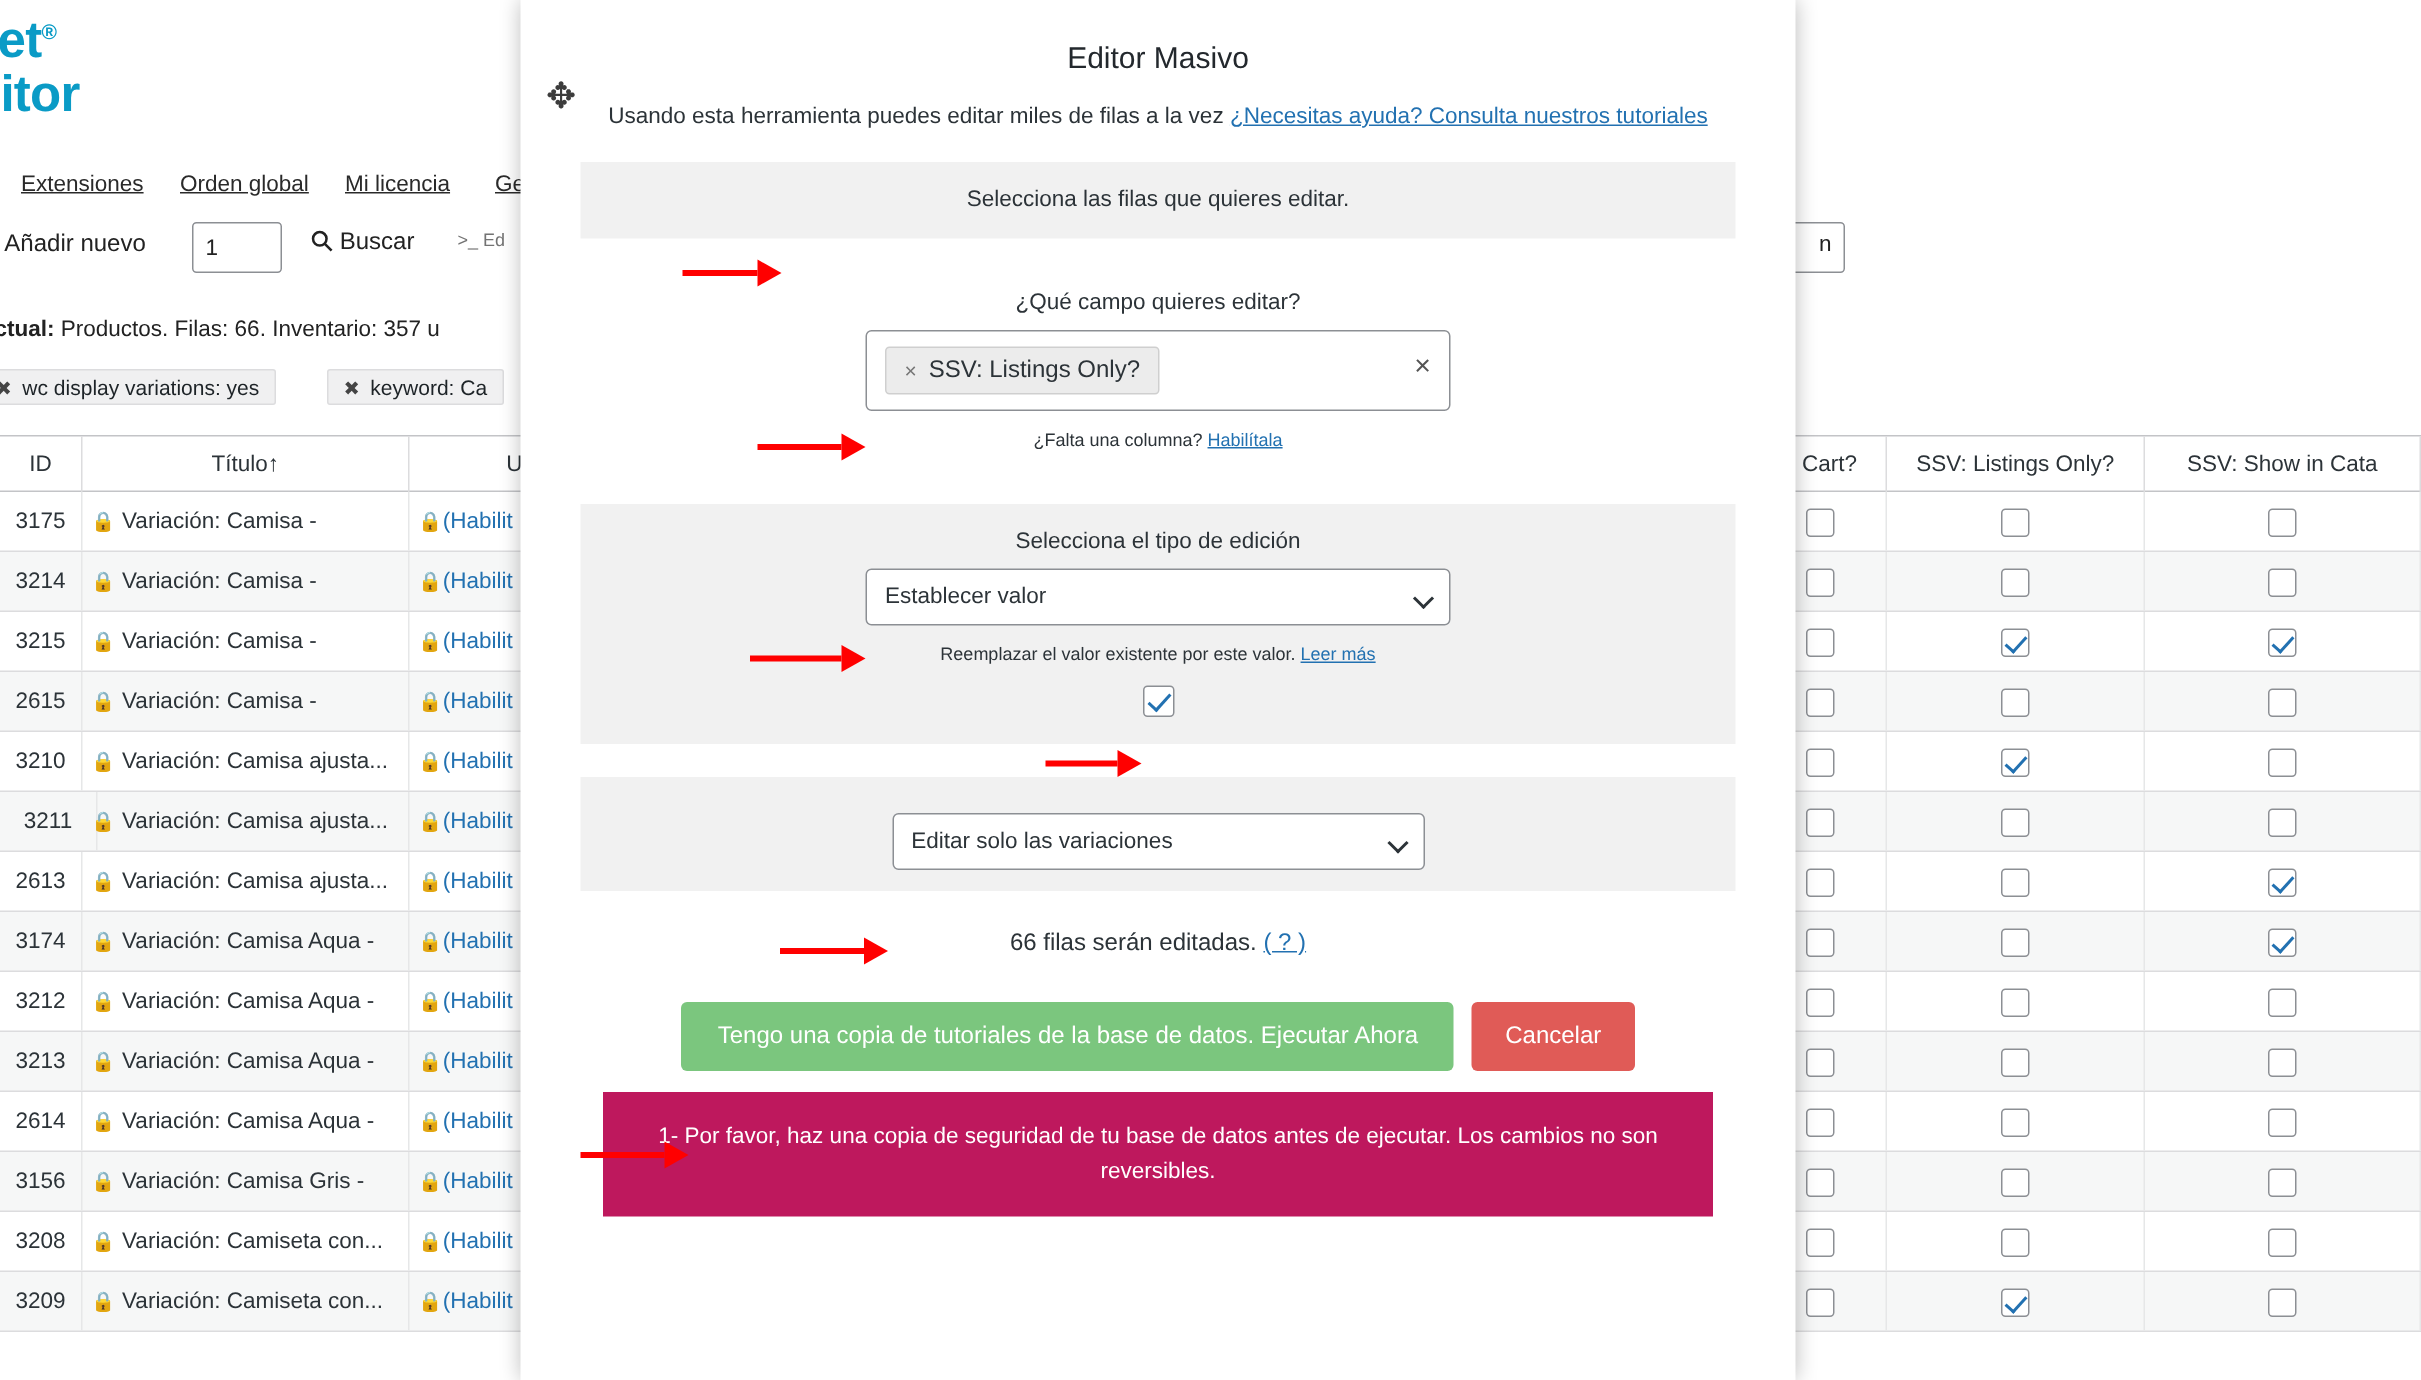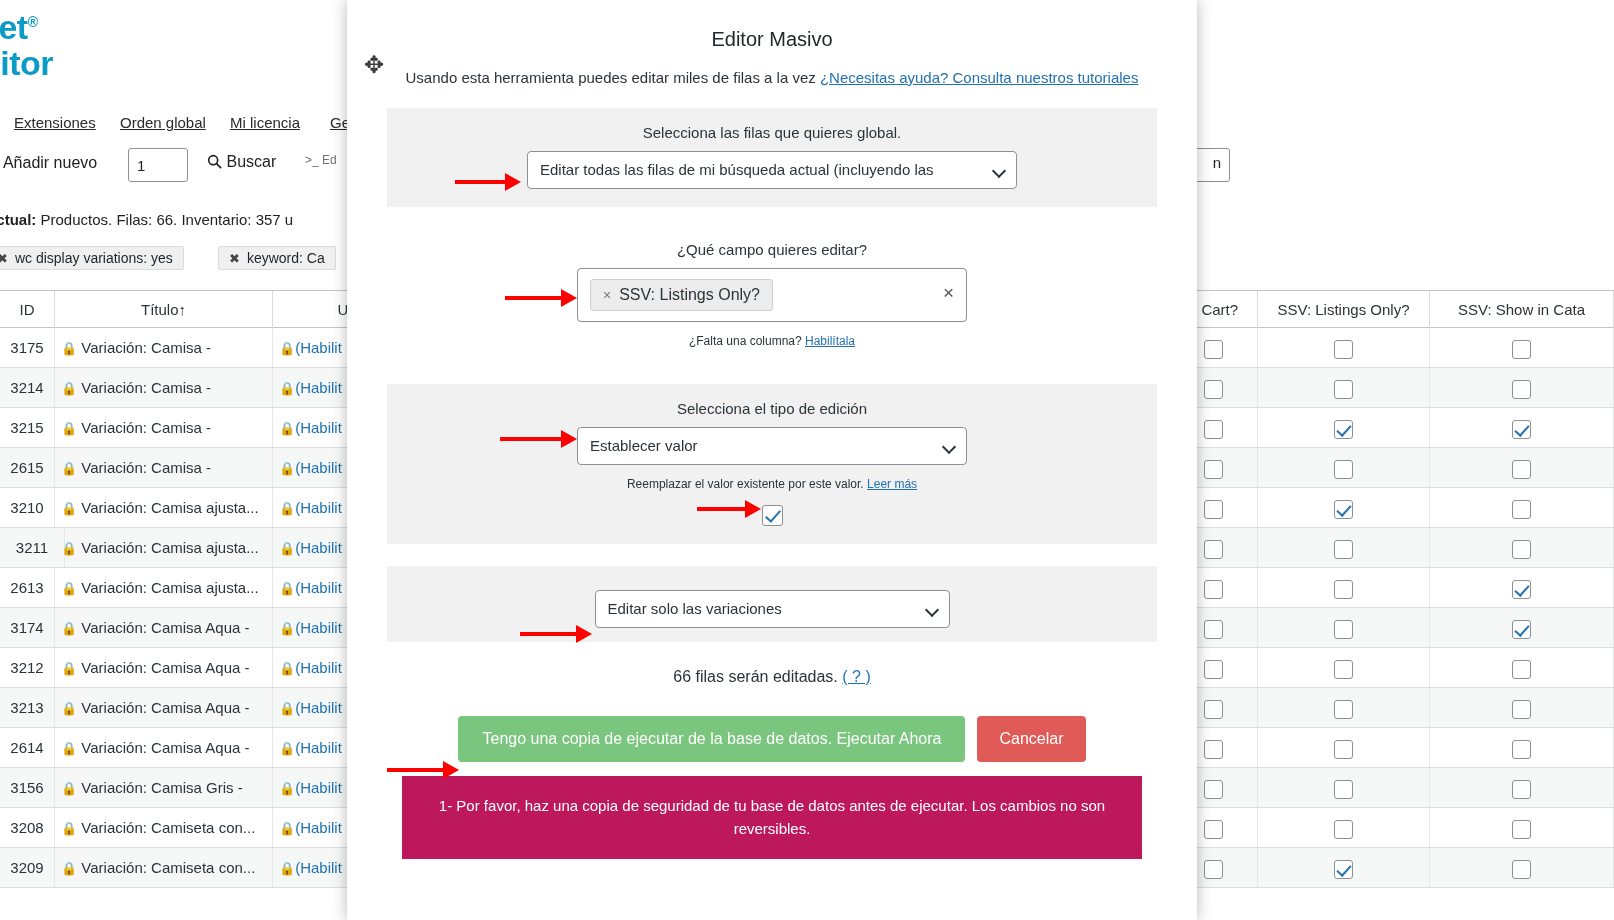--- a/index.html
+++ b/index.html
@@ -385,25 +385,21 @@
     <div class="move-handle">✥</div>
 
     <div class="modal-title">Editor Masivo</div>
 
     <div class="modal-sub">
       <span>Usando esta herramienta puedes editar miles de filas a la vez</span>
       <a href="#">¿Necesitas ayuda? Consulta nuestros tutoriales</a>
     </div>
 
     <div class="panel" style="margin-top:22px">
-      <div class="panel-label">Selecciona las filas que quieres global.</div>
-      <div class="select-wrap" style="width:490px">
-        <div class="fakeselect">Editar todas las filas de mi búsqueda actual (incluyendo las</div>
-        <span class="chev"></span>
-      </div>
+      <div class="panel-label">Selecciona las filas que quieres editar.</div>
     </div>
 
     <div class="panel plain" style="margin-top:18px">
       <div class="panel-label">¿Qué campo quieres editar?</div>
       <div class="token-box" style="width:390px">
         <span class="token">
           <span class="tx">×</span>
           <span>SSV: Listings Only?</span>
         </span>
         <span class="token-clear">×</span>
@@ -436,21 +432,21 @@
         <span class="chev"></span>
       </div>
     </div>
 
     <div class="rowcount">
       <span>66 filas serán editadas.</span>
       <a href="#">( ? )</a>
     </div>
 
     <div class="btnrow">
-      <button class="btn-run">Tengo una copia de ejecutar de la base de datos. Ejecutar Ahora</button>
+      <button class="btn-run">Tengo una copia de tutoriales de la base de datos. Ejecutar Ahora</button>
       <button class="btn-cancel">Cancelar</button>
     </div>
 
     <div class="notice">
       <div>1- Por favor, haz una copia de seguridad de tu base de datos antes de ejecutar. Los cambios no son reversibles.</div>
     </div>
   </div>
 
   <div id="arrows">
       <div class="arrow" style="left: 455px; top: 180px; width: 64px;">

